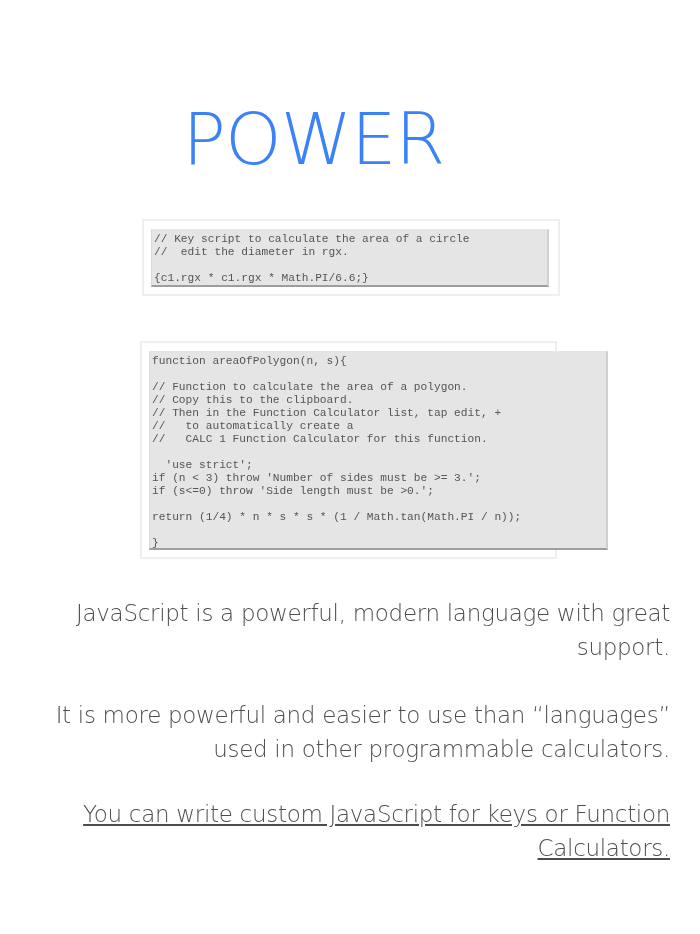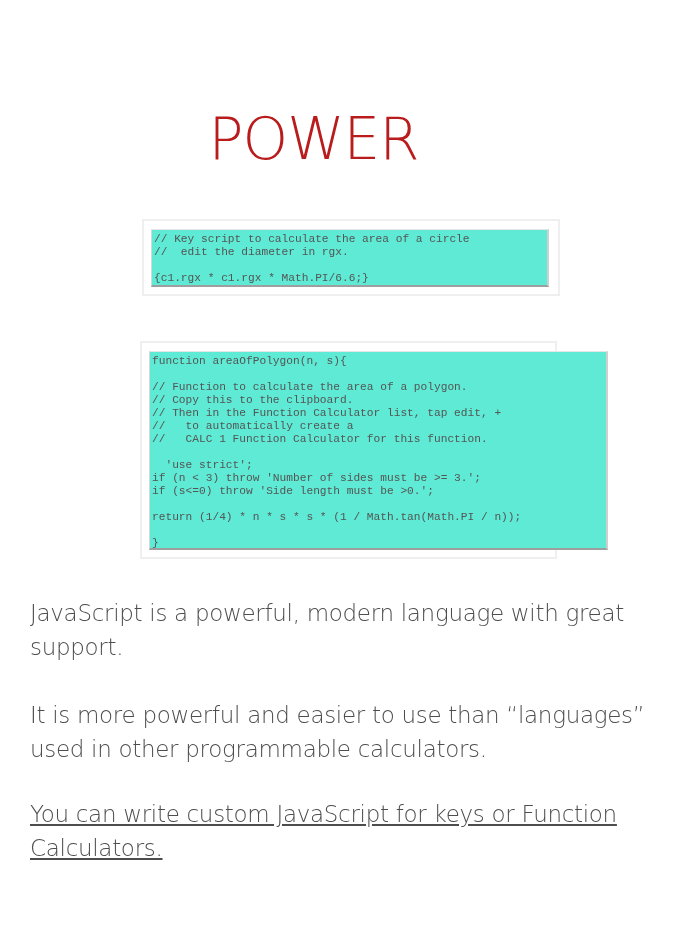--- a/index.html
+++ b/index.html
@@ -14,37 +14,37 @@
       overflow: hidden;
       font-family: "DejaVu Sans", "Liberation Sans", sans-serif;
       color: #4a4a4a;
     }
     .title {
       position: absolute;
       top: 104px;
       left: 0;
       width: 627px;
       text-align: center;
-      font-size: 58px;
+      font-size: 72px;
       font-weight: 200;
       letter-spacing: -1px;
-      color: #b91c1c;
+      color: #3b82f6;
       font-family: "DejaVu Sans", sans-serif;
       font-stretch: condensed;
       line-height: 70px;
     }
     .code-outer {
       position: absolute;
       background: #ffffff;
       border: 2px solid #efefef;
       box-sizing: border-box;
     }
     .code-inner {
       position: absolute;
-      background: #5eead4;
+      background: #e5e5e5;
       border-top: 1px solid #e6e6e6;
       border-left: 1px solid #d8d8d8;
       border-right: 2px solid #cfcfcf;
       border-bottom: 2px solid #9e9e9e;
       box-sizing: border-box;
       padding: 3px 2px 0 2px;
       font-family: "Liberation Mono", "DejaVu Sans Mono", monospace;
       font-size: 11.2px;
       line-height: 13px;
       color: #555555;
@@ -56,21 +56,21 @@
     #box2-outer { left: 140px; top: 341px; width: 417px; height: 218px; }
     #box2-inner { left: 149px; top: 351px; width: 459px; height: 199px; }
     .code-line {
       display: block;
       height: 13px;
     }
     .desc {
       position: absolute;
       left: 30px;
       width: 640px;
-      text-align: left;
+      text-align: right;
       font-family: "DejaVu Sans", sans-serif;
       font-size: 23px;
       font-weight: 300;
       line-height: 34px;
       color: #4d4d4d;
       letter-spacing: -0.3px;
     }
     #desc-1 { top: 596px; }
     #desc-2 { top: 698px; }
     #desc-3 { top: 797px; text-decoration: underline; }

